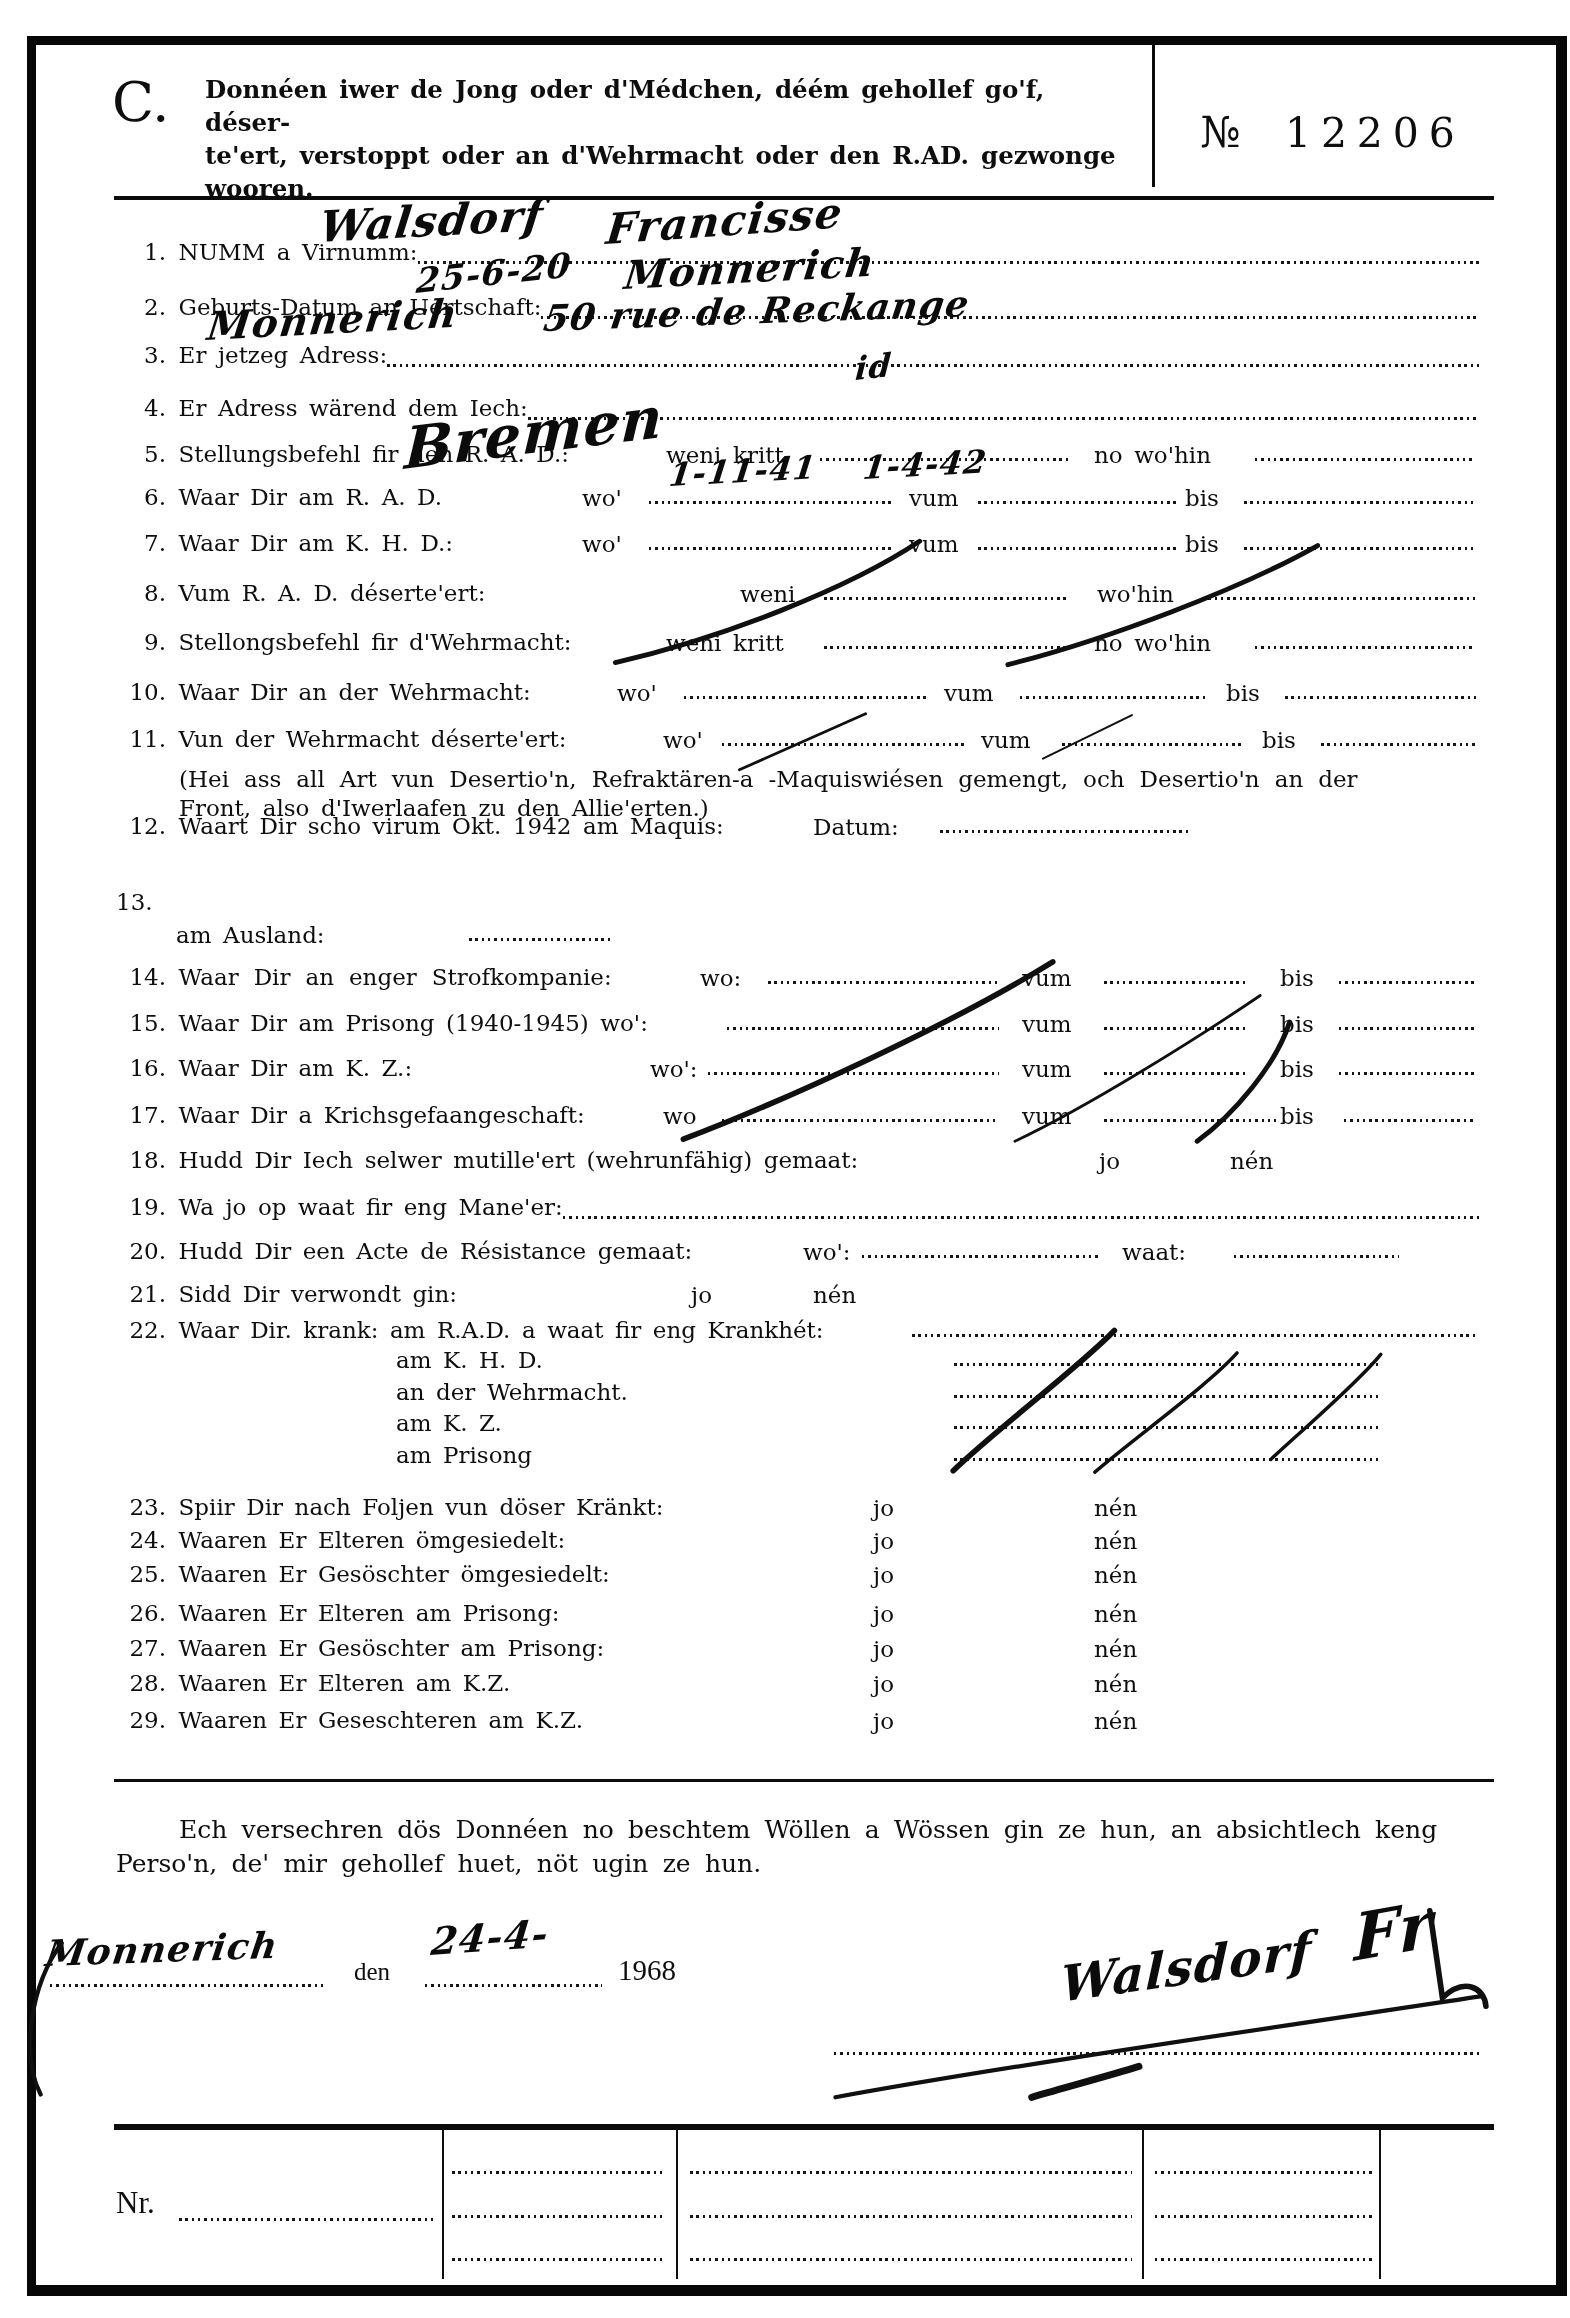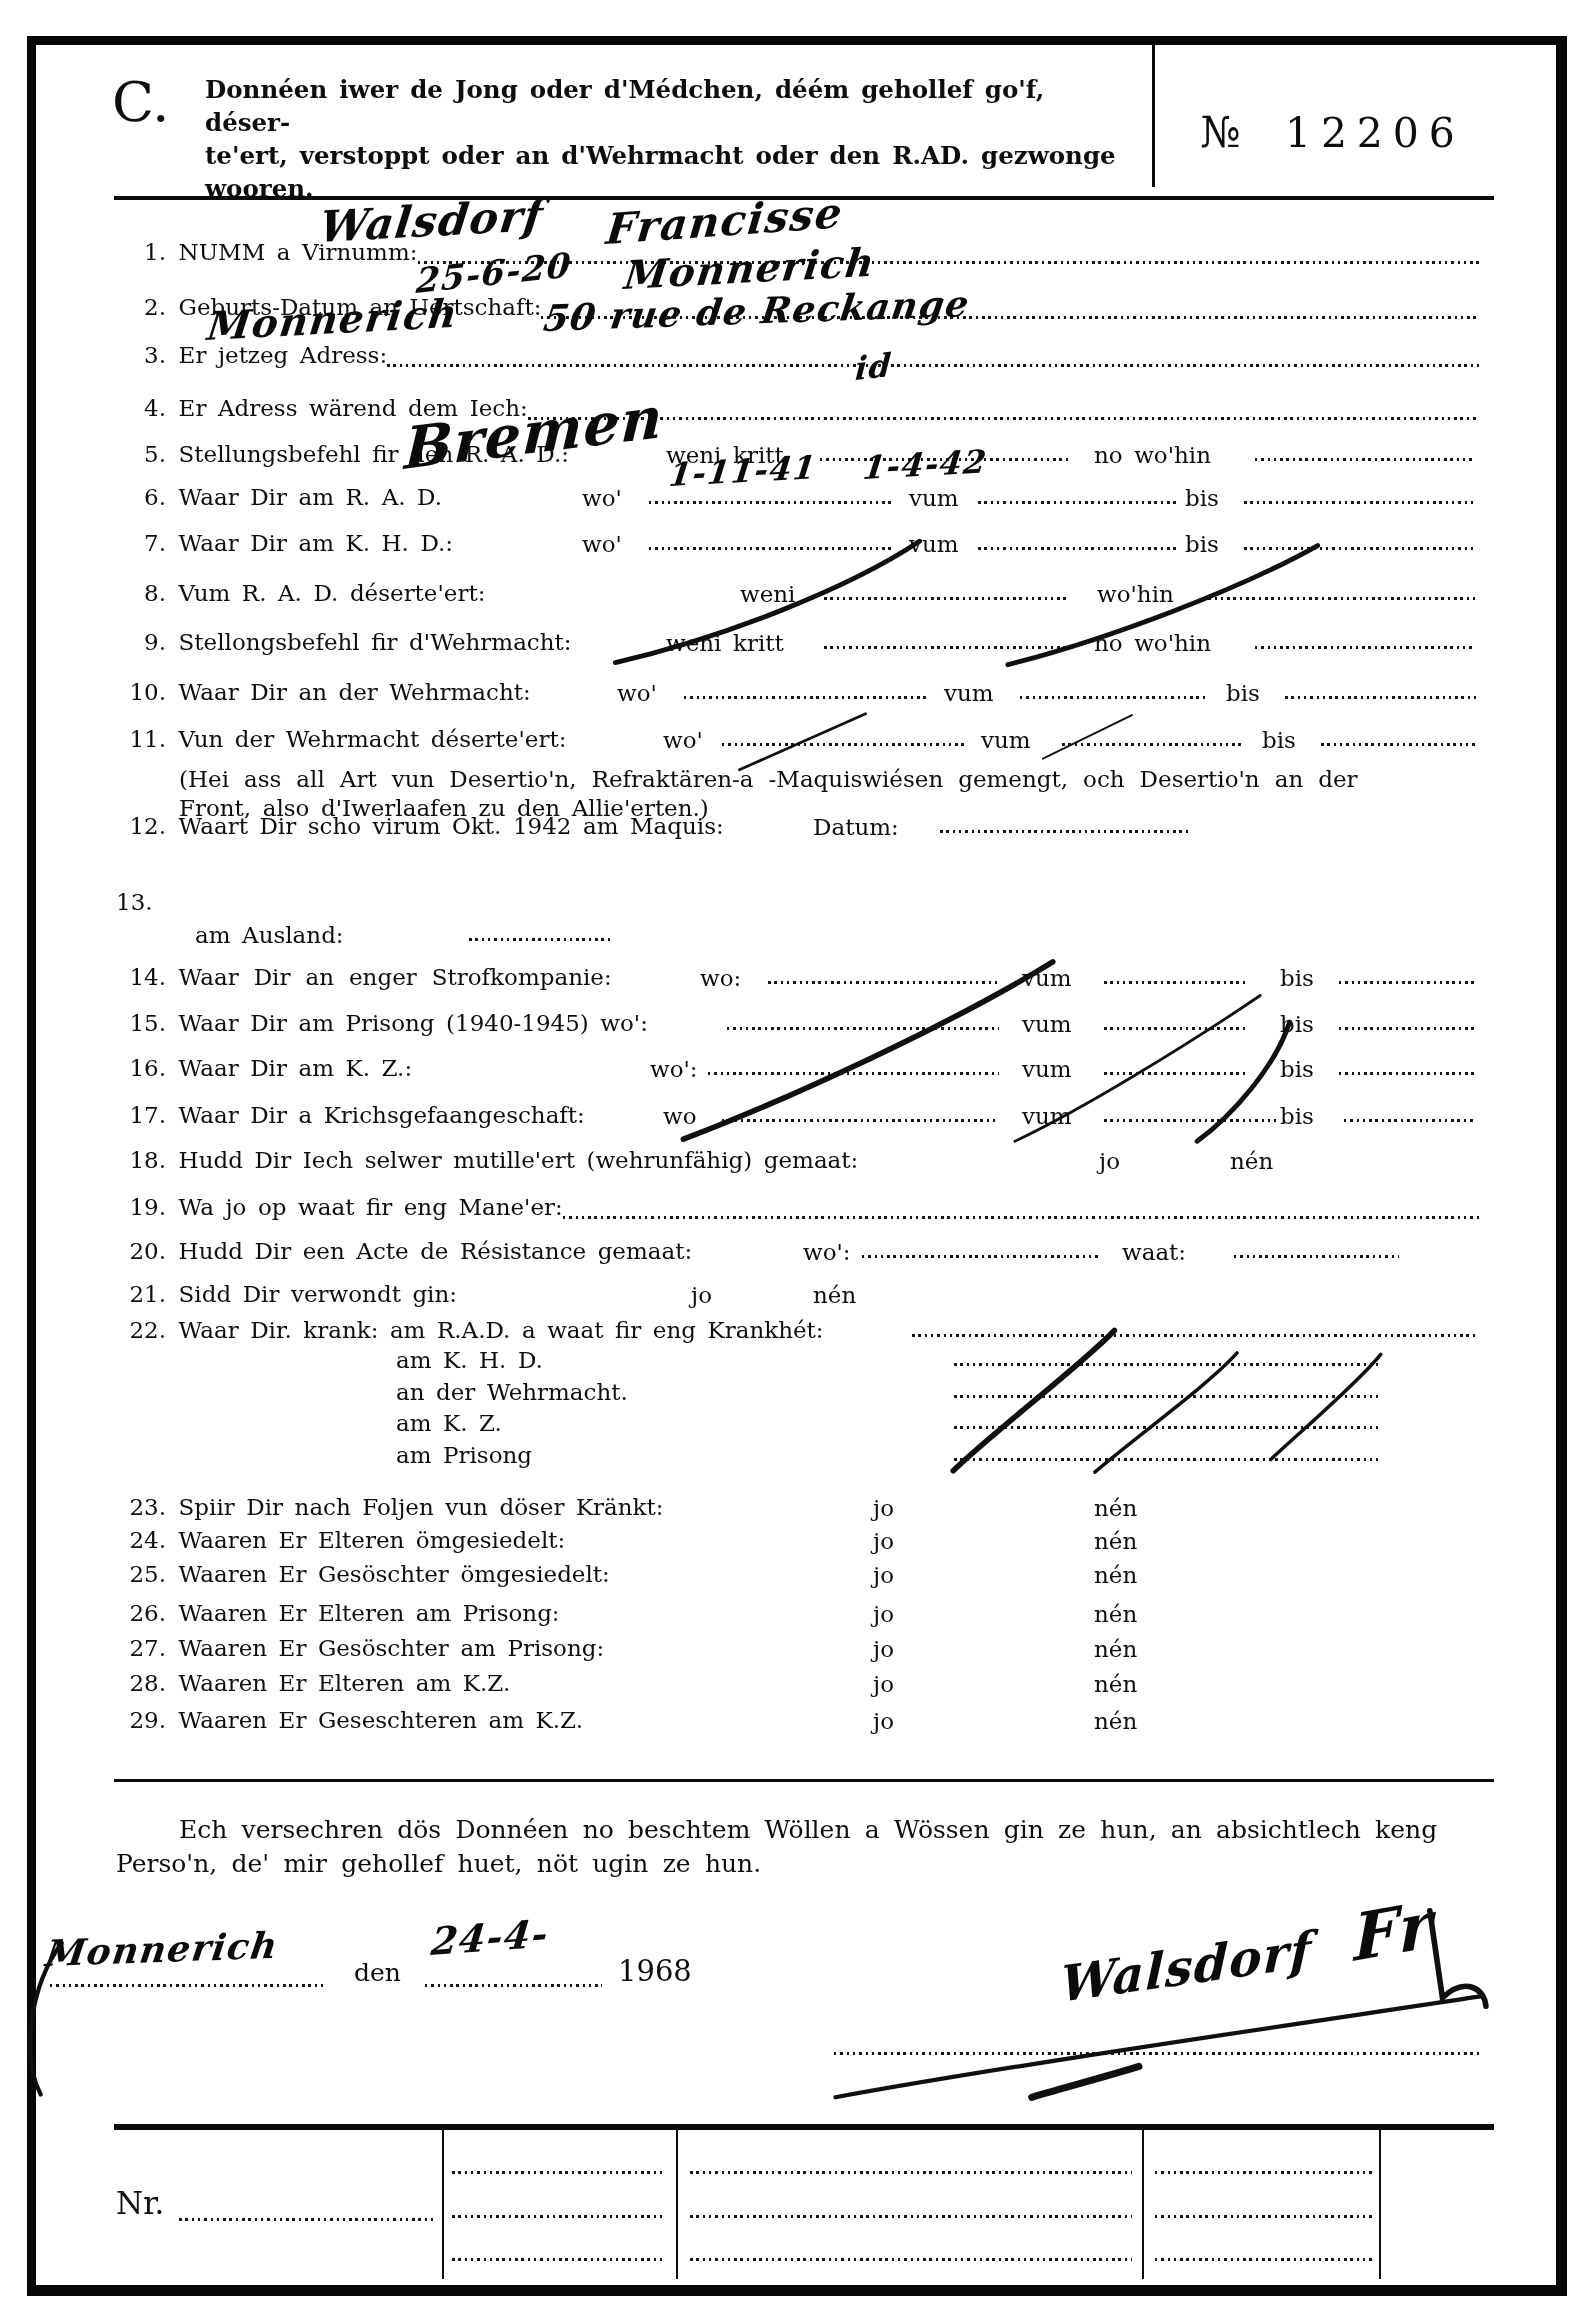--- a/index.html
+++ b/index.html
@@ -24,21 +24,21 @@
   .just{word-spacing:7.7px;}
   .dots{display:inline-block;height:2.8px;align-self:flex-end;margin-bottom:4.9px;
         background-image:repeating-linear-gradient(to right,#161616 0 2.5px,transparent 2.5px 6.3px);}
   .abs{position:absolute;bottom:0;}
   .dots.abs{bottom:4.9px;}
   
   .hw{position:absolute;font-family:"DejaVu Serif","Liberation Serif",serif;font-style:italic;
       font-weight:700;color:#0b0b0b;letter-spacing:1.4px;transform-origin:left bottom;white-space:nowrap;}
   
   .decl{position:absolute;font-size:25px;word-spacing:6.3px;white-space:nowrap;}
-  .plain{position:absolute;font-size:27px;}
+  .plain{position:absolute;font-size:27px;font-family:Liberation Serif, serif;}
   .dotline{position:absolute;height:2.8px;
         background-image:repeating-linear-gradient(to right,#161616 0 2.5px,transparent 2.5px 6.3px);}
   
   .tv{position:absolute;width:2.1px;background:#0e0e0e;}
   .strokes{position:absolute;left:0;top:0;pointer-events:none;}
 </style>
 </head>
 <body>
 
 <div class="page">
@@ -151,21 +151,21 @@
         <span class="num">12.</span>
         <span class="lbl">Waart Dir scho virum Okt. 1942 am Maquis:</span>
         <span class="lbl abs" style="left: 697px;">Datum:</span>
         <span class="dots abs" style="left: 824px; width: 252px;"></span>
       </div>
       <div class="row" style="top: 887px; flex-direction: column;">
         <span class="num">13.</span>
         <span class="dots" style="flex: 1 1 auto;"></span>
       </div>
       <div class="row" style="top: 919px;">
-        <span class="lbl abs" style="left: 79px;">am Ausland:</span>
+        <span class="lbl abs" style="left: 60px;">am Ausland:</span>
         <span class="dots abs" style="left: 353px; width: 145px;"></span>
       </div>
       <div class="row" style="top: 962px;">
         <span class="num">14.</span>
         <span class="lbl just">Waar Dir an enger Strofkompanie:</span>
         <span class="lbl abs" style="left: 584px;">wo:</span>
         <span class="dots abs" style="left: 652px; width: 231px;"></span>
         <span class="lbl abs" style="left: 906px;">vum</span>
         <span class="dots abs" style="left: 988px; width: 141px;"></span>
         <span class="lbl abs" style="left: 1164px;">bis</span>

